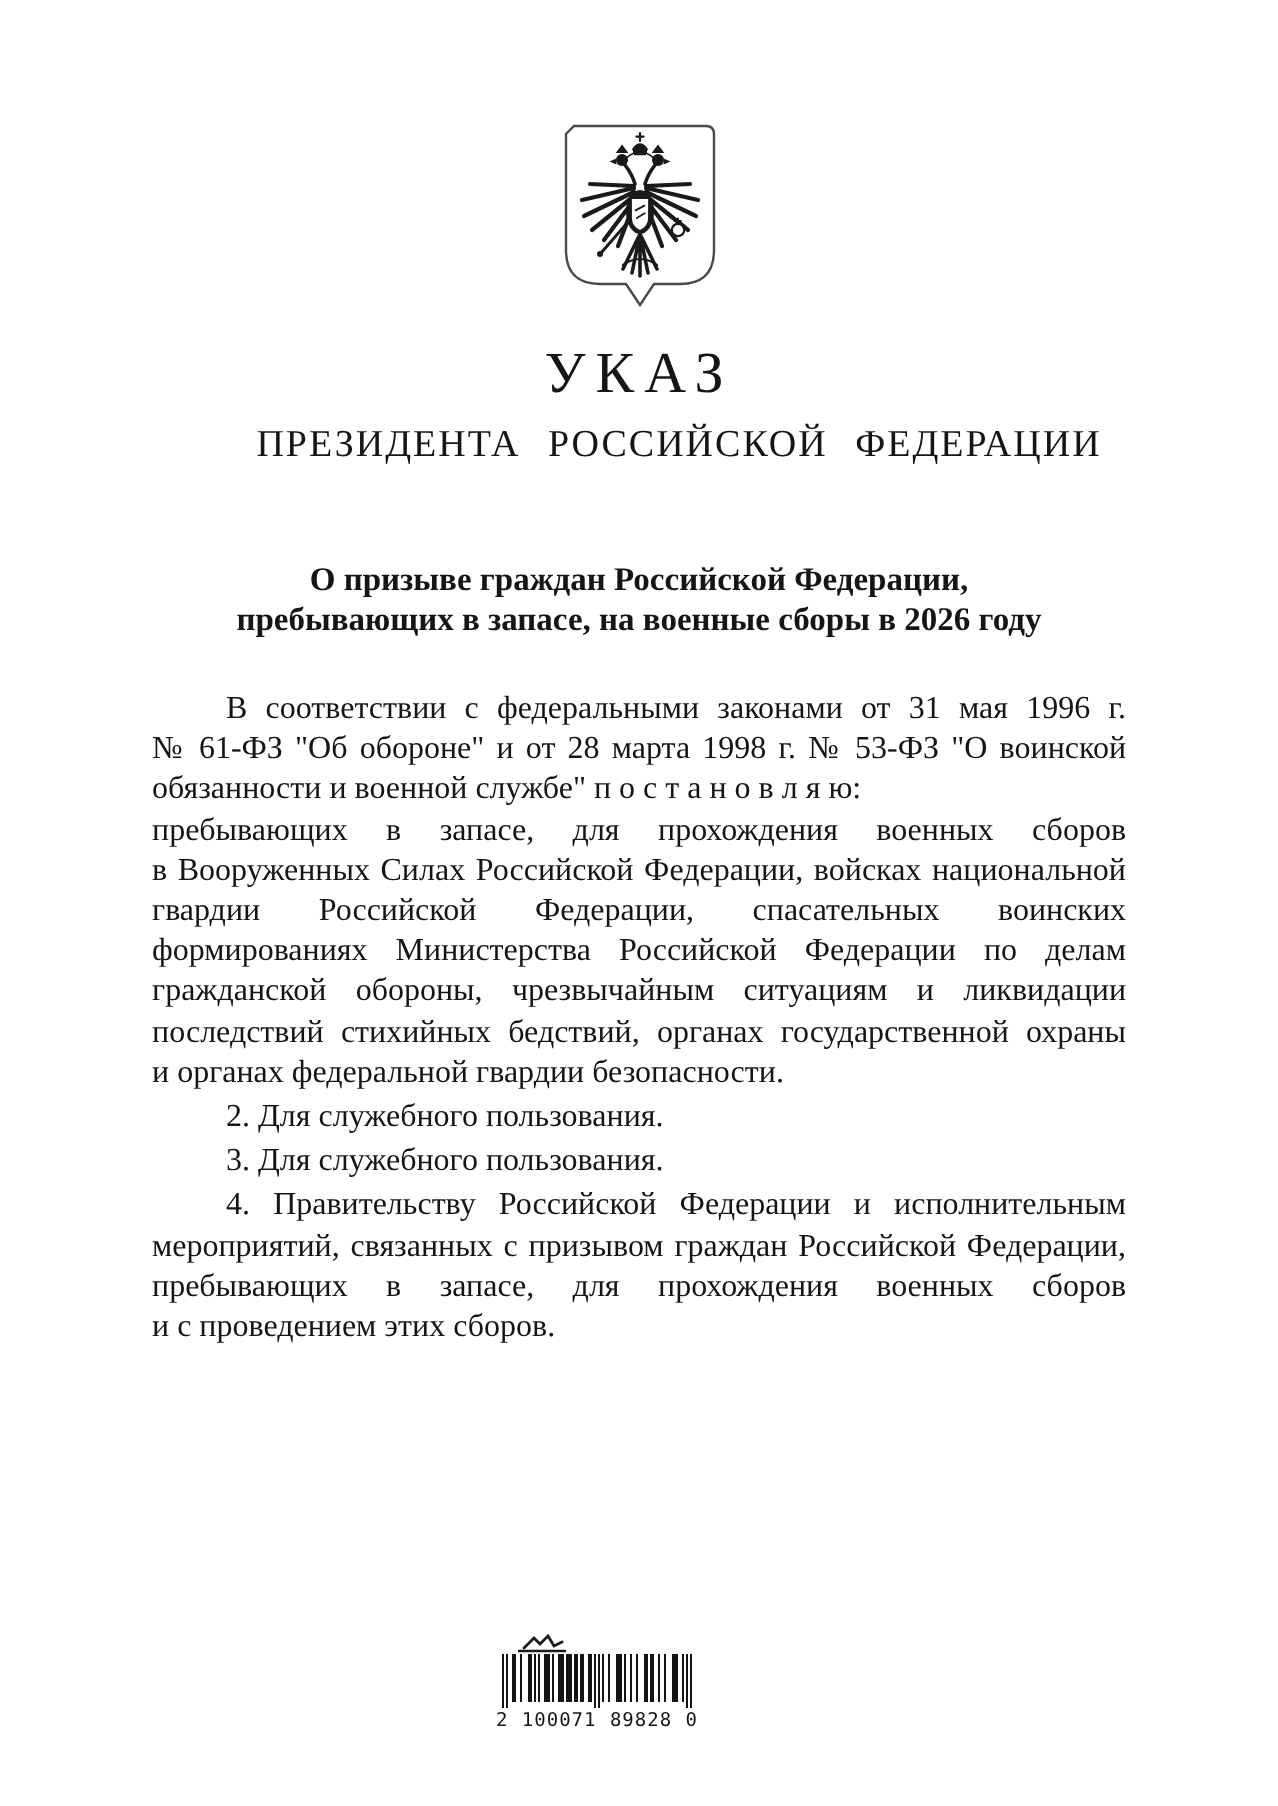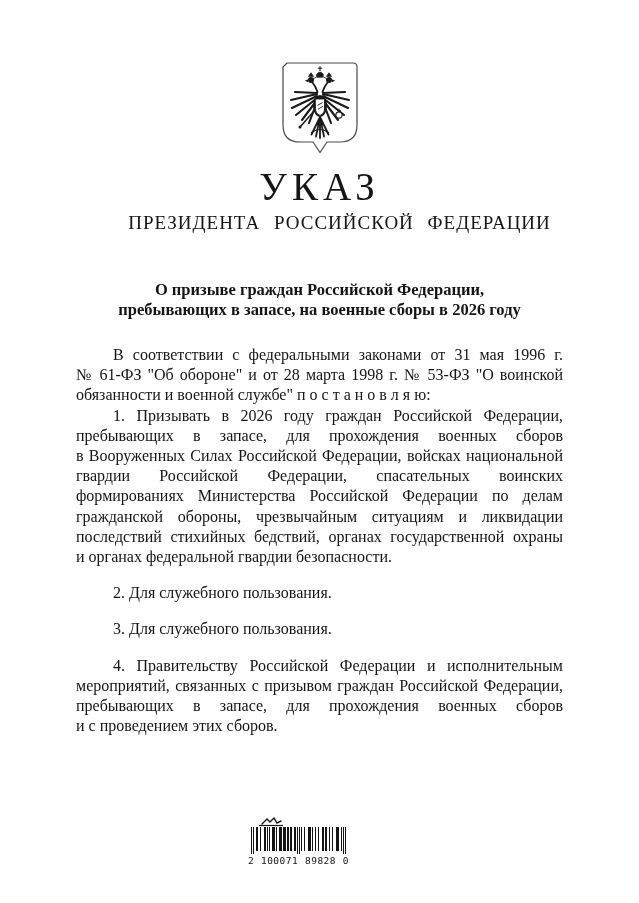--- a/index.html
+++ b/index.html
@@ -9,21 +9,21 @@
     background:#ffffff;
     color:#151515;
     font-family:"Liberation Serif","DejaVu Serif",serif;
     overflow:hidden;
   }
   
   .letterhead { padding-top:62px; text-align:center; }
   .emblem { width:76px; height:92px; margin:0 auto; display:block; }
   .decree-word {
     margin:15px 0 0 0;
-    font-size:39px; font-weight:normal;
+    font-size:29px; font-weight:normal;
     letter-spacing:5px; line-height:36px;
   }
   .issuer {
     margin:6px 0 0 0;
     font-size:19px; font-weight:normal;
     letter-spacing:1px; word-spacing:8px; line-height:24px;padding-left:40px;
   }
   
   .doc-title {
     margin-top:45px;
@@ -33,21 +33,21 @@
   }
   
   .doc-body {
     margin:25px auto 0 auto;
     width:487px;
     font-size:16px;
     line-height:20.2px;
     text-align:left;
   }
   .para { margin:0; }
-  .para.gap { margin-top:16px; }
+  .para.gap { margin-top:2px; }
   .line { text-align:justify; text-align-last:justify; white-space:normal; }
   .line.first { text-indent:37px; }
   .line.last { text-align-last:left; }
   
   .barcode-block { position:absolute; left:251px; top:817px; width:110px; }
   .stamp-mark { display:block; margin-left:7px; width:28px; height:10px; }
   .barcode-bars {
     margin-top:0px;
     width:95px; height:27px;
     display:flex; align-items:flex-start;
@@ -118,21 +118,20 @@
     <div>пребывающих в запасе, на военные сборы в 2026 году</div>
   </div>
 
   <div class="doc-body">
       <div class="para">
         <div class="line first">В соответствии с федеральными законами от 31 мая 1996 г.</div>
         <div class="line">№ 61-ФЗ "Об обороне" и от 28 марта 1998 г. № 53-ФЗ "О воинской</div>
         <div class="line last">обязанности и военной службе" п о с т а н о в л я ю:</div>
       </div>
       <div class="para">
-        <div class="line first">1. Призывать в 2026 году граждан Российской Федерации,</div>
         <div class="line">пребывающих в запасе, для прохождения военных сборов</div>
         <div class="line">в Вооруженных Силах Российской Федерации, войсках национальной</div>
         <div class="line">гвардии Российской Федерации, спасательных воинских</div>
         <div class="line">формированиях Министерства Российской Федерации по делам</div>
         <div class="line">гражданской обороны, чрезвычайным ситуациям и ликвидации</div>
         <div class="line">последствий стихийных бедствий, органах государственной охраны</div>
         <div class="line last">и органах федеральной гвардии безопасности.</div>
       </div>
       <div class="para gap">
         <div class="line first last">2. Для служебного пользования.</div>

